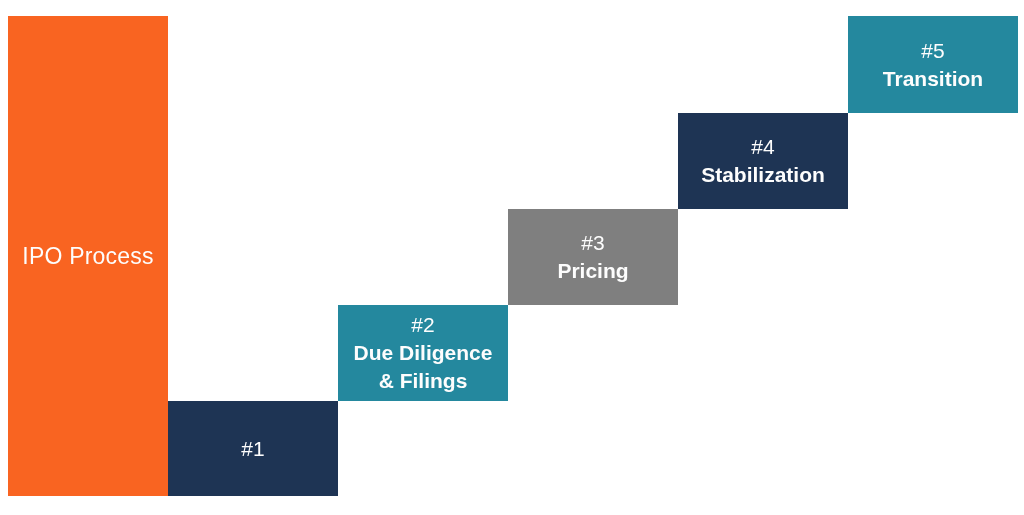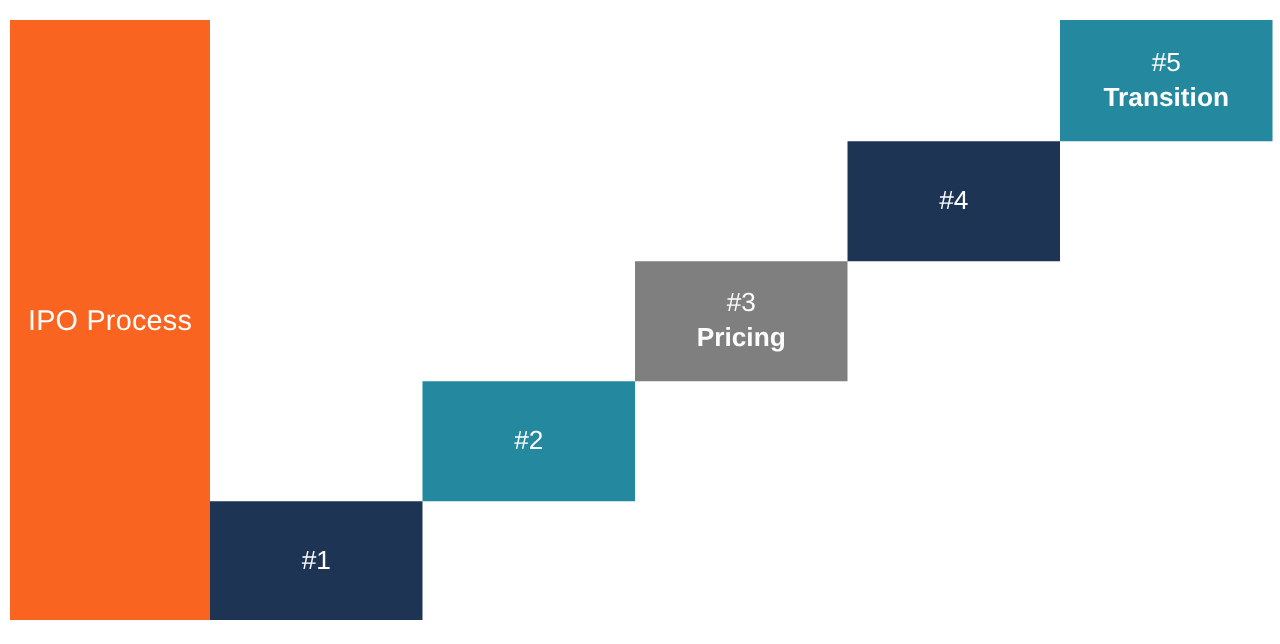--- a/index.html
+++ b/index.html
@@ -56,29 +56,32 @@
   <div class="block title-block" style="background: rgb(249, 100, 33); align-items: center;">
     <span>IPO Process</span>
   </div>
 
   <div class="block step s1" style="background: rgb(30, 52, 84);">
     <span class="num">#1</span>
   </div>
 
   <div class="block step s2" style="background: rgb(36, 136, 158);">
     <span class="num">#2</span>
+    <span class="lbl">Due Diligence
+&amp; Filings</span>
   </div>
 
   <div class="block step s3" style="background: rgb(127, 127, 127);">
     <span class="num">#3</span>
     <span class="lbl">Pricing</span>
   </div>
 
   <div class="block step s4" style="background: rgb(30, 52, 84);">
     <span class="num">#4</span>
+    <span class="lbl">Stabilization</span>
   </div>
 
   <div class="block step s5" style="background: rgb(36, 136, 158);">
     <span class="num">#5</span>
     <span class="lbl">Transition</span>
   </div>
 
 </div>
 
 </body></html>

